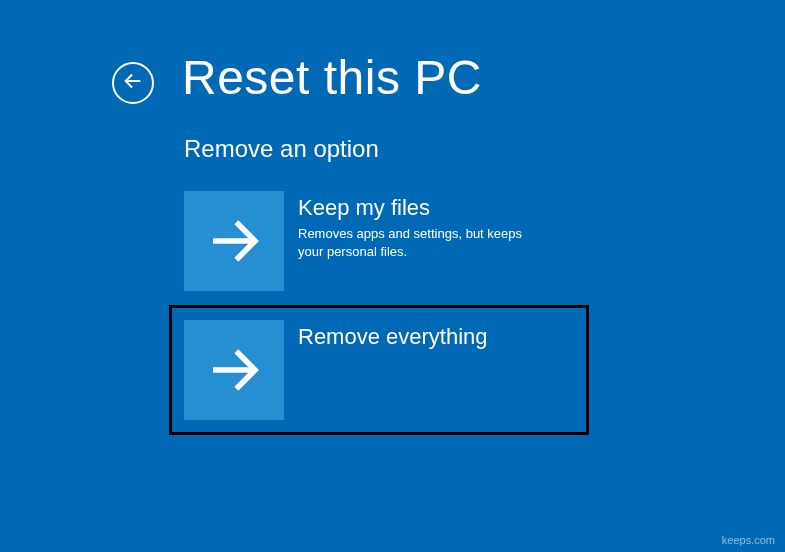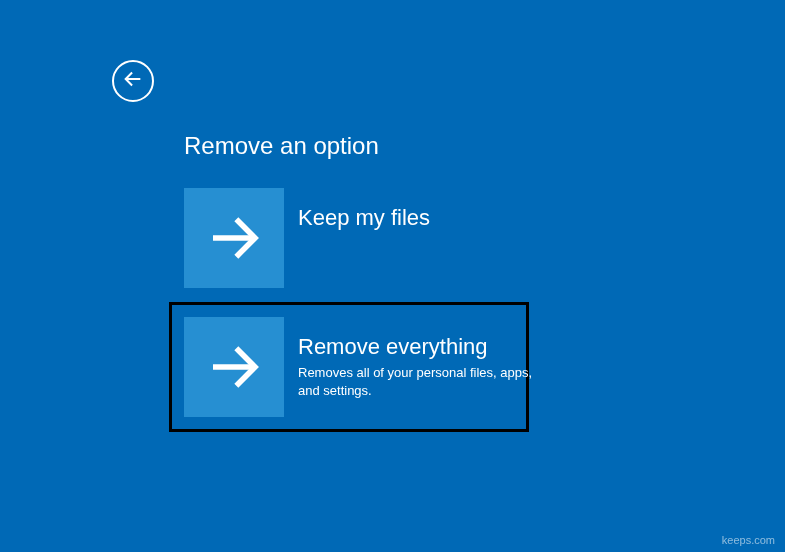--- a/index.html
+++ b/index.html
@@ -73,34 +73,33 @@
       height: 56px;
     }
     .tile-text {
       padding-left: 14px;
       padding-top: 4px;
     }
     .tile-title {
       font-size: 22px;
       font-weight: 300;
       margin-bottom: 4px;
-      margin-top: 13px;
     }
     .tile-desc {
       font-size: 13px;
       font-weight: 400;
       line-height: 1.35;
       max-width: 240px;
     }
     .highlight-box {
       border: 3px solid #000000;
       padding: 12px 30px 12px 12px;
       margin-left: -15px;
       margin-top: 14px;
-      width: 360px;
+      width: 420px;
     }
     .watermark {
       position: absolute;
       bottom: 6px;
       right: 10px;
       font-size: 11px;
       color: rgba(255,255,255,0.55);
       font-family: Arial, sans-serif;
       font-weight: 400;
     }
@@ -110,48 +109,49 @@
 
 <div class="header-row">
   <div class="back-button">
     <span>
       <svg viewBox="0 0 24 24" fill="none" stroke="#ffffff" stroke-width="2.2">
         <line x1="20" y1="12" x2="4" y2="12"></line>
         <polyline points="11,5 4,12 11,19"></polyline>
       </svg>
     </span>
   </div>
+  <h1 class="page-title">Reset this PC</h1>
 </div>
 
 <div class="subtitle">Remove an option</div>
 
 <div class="options-area">
 
   <div class="option-tile">
     <div class="tile-icon">
       <svg viewBox="0 0 24 24" fill="none" stroke="#ffffff" stroke-width="2.4">
         <line x1="3" y1="12" x2="20" y2="12"></line>
         <polyline points="13,4 21,12 13,20"></polyline>
       </svg>
     </div>
     <div class="tile-text">
       <div class="tile-title">Keep my files</div>
+      <div class="tile-desc">Removes apps and settings, but keeps your personal files.</div>
     </div>
   </div>
 
   <div class="highlight-box">
     <div class="option-tile">
       <div class="tile-icon">
         <svg viewBox="0 0 24 24" fill="none" stroke="#ffffff" stroke-width="2.4">
           <line x1="3" y1="12" x2="20" y2="12"></line>
           <polyline points="13,4 21,12 13,20"></polyline>
         </svg>
       </div>
       <div class="tile-text">
         <div class="tile-title">Remove everything</div>
-        <div class="tile-desc">Removes all of your personal files, apps, and settings.</div>
       </div>
     </div>
   </div>
 
 </div>
 
 <div class="watermark">keeps.com</div>
 
 </body></html>

